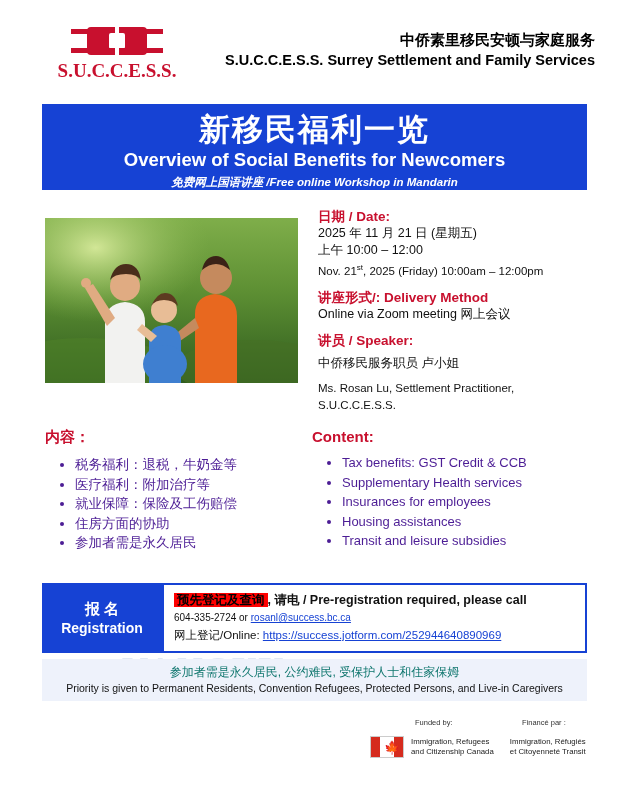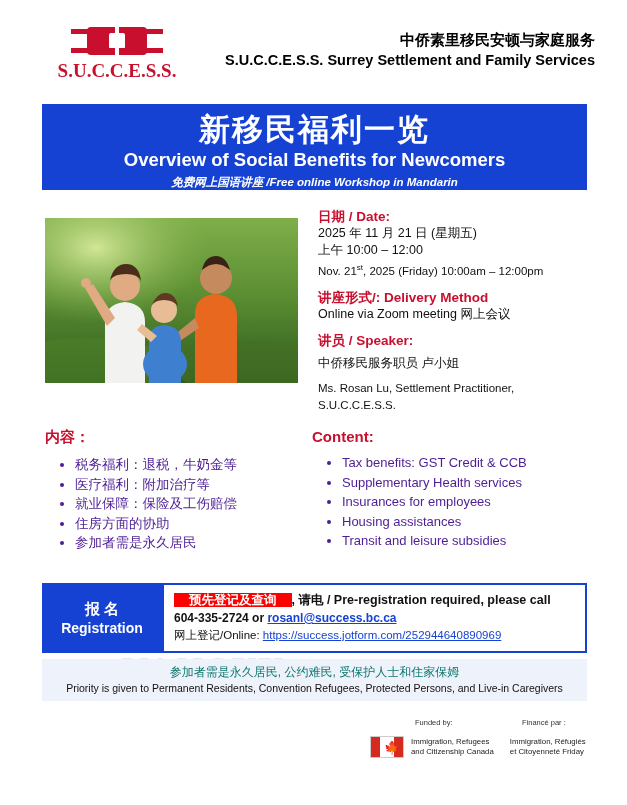--- a/index.html
+++ b/index.html
@@ -234,27 +234,27 @@
     padding: 7px 8px 0 10px;
   }
   .reg-line1 {
     font-size: 12.5px;
     line-height: 17px;
     font-weight: bold;
     color: #111111;
   }
   .hl {
     background: #ff0000;
-    color: #ffffff;
-    padding: 0 15px;
+    color: #000000;
+    padding: 0 3px;
   }
   .reg-line2 {
-    font-size: 12px;
+    font-size: 10px;
     line-height: 18px;
-    font-weight: bold;
+    font-weight: normal;
     color: #111111;
   }
   .reg-line2 a, .reg-line3 a {
     color: #1642d4;
     text-decoration: underline;
   }
   .reg-line3 {
     font-size: 11.5px;
     line-height: 16px;
     color: #111111;
@@ -488,17 +488,17 @@
       <div class="side l"></div>
       <div class="side r"></div>
       <div class="leaf">🍁</div>
     </div>
     <div class="funder-text">
       <div>Immigration, Refugees</div>
       <div>and Citizenship Canada</div>
     </div>
     <div class="funder-text">
       <div>Immigration, Réfugiés</div>
-      <div>et Citoyenneté Friday</div>
+      <div>et Citoyenneté Transit</div>
     </div>
   </div>
 
 </div>
 
 </body></html>

